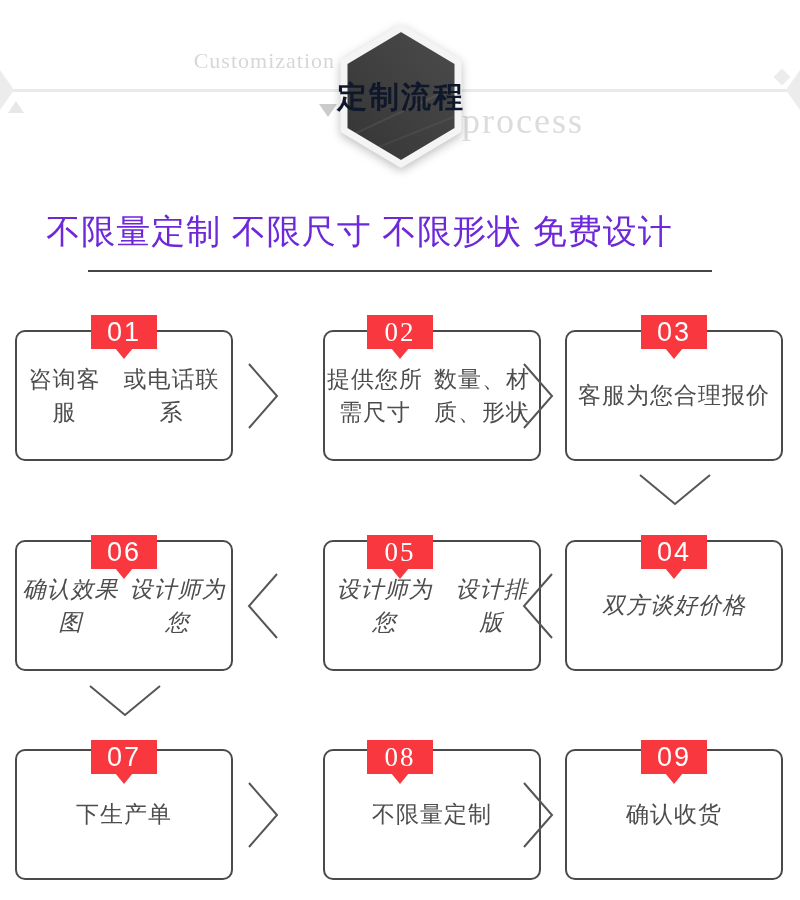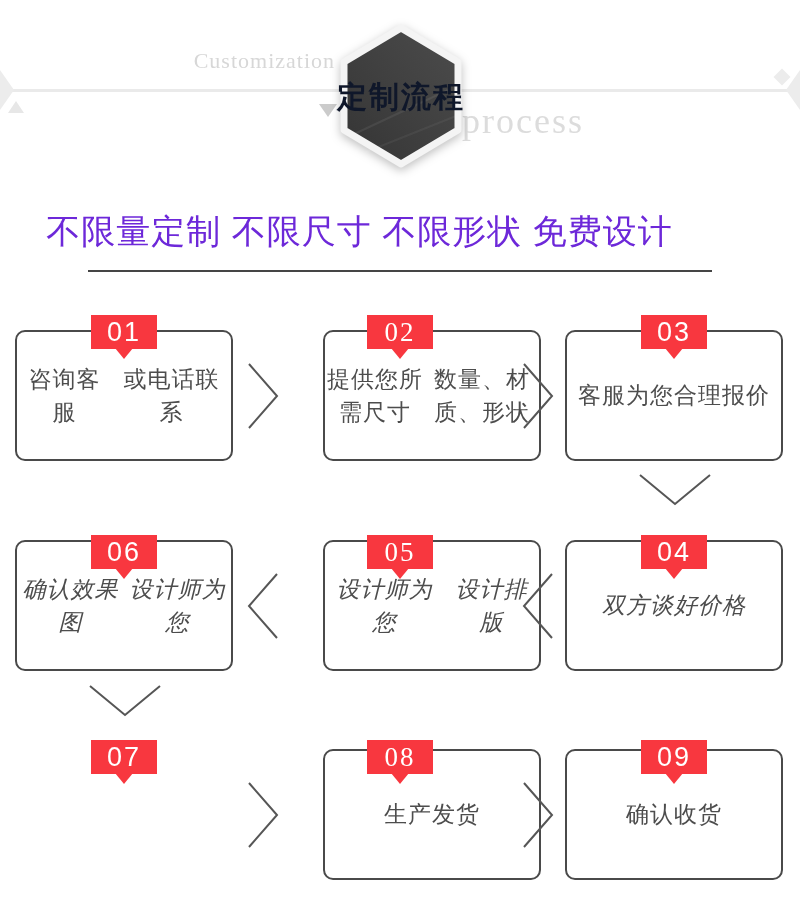--- a/index.html
+++ b/index.html
@@ -150,24 +150,28 @@
         <polyline points="31,2 3,34 31,66" fill="none" stroke="#565656" stroke-width="2"></polyline>
       </svg>
   </div>
   <div class="chev" style="left:88px; top:684px;">
     <svg width="74" height="34">
         <polyline points="2,2 37,31 72,2" fill="none" stroke="#565656" stroke-width="2"></polyline>
       </svg>
   </div>
 
   <div class="step-badge badgeA badge-row3">07</div>
+  <div class="step-card colA row3">
+    <div class="step-line">下生产单</div>
+    <div class="step-line"></div>
+  </div>
 
   <div class="step-badge badgeB badge-row3">08</div>
   <div class="step-card colB row3">
-    <div class="step-line">生产发货</div>
+    <div class="step-line">不限量定制</div>
     <div class="step-line"></div>
   </div>
 
   <div class="step-badge badgeC badge-row3">09</div>
   <div class="step-card colC row3">
     <div class="step-line">确认收货</div>
     <div class="step-line"></div>
   </div>
 
   <div class="chev" style="left:246px; top:781px;">

